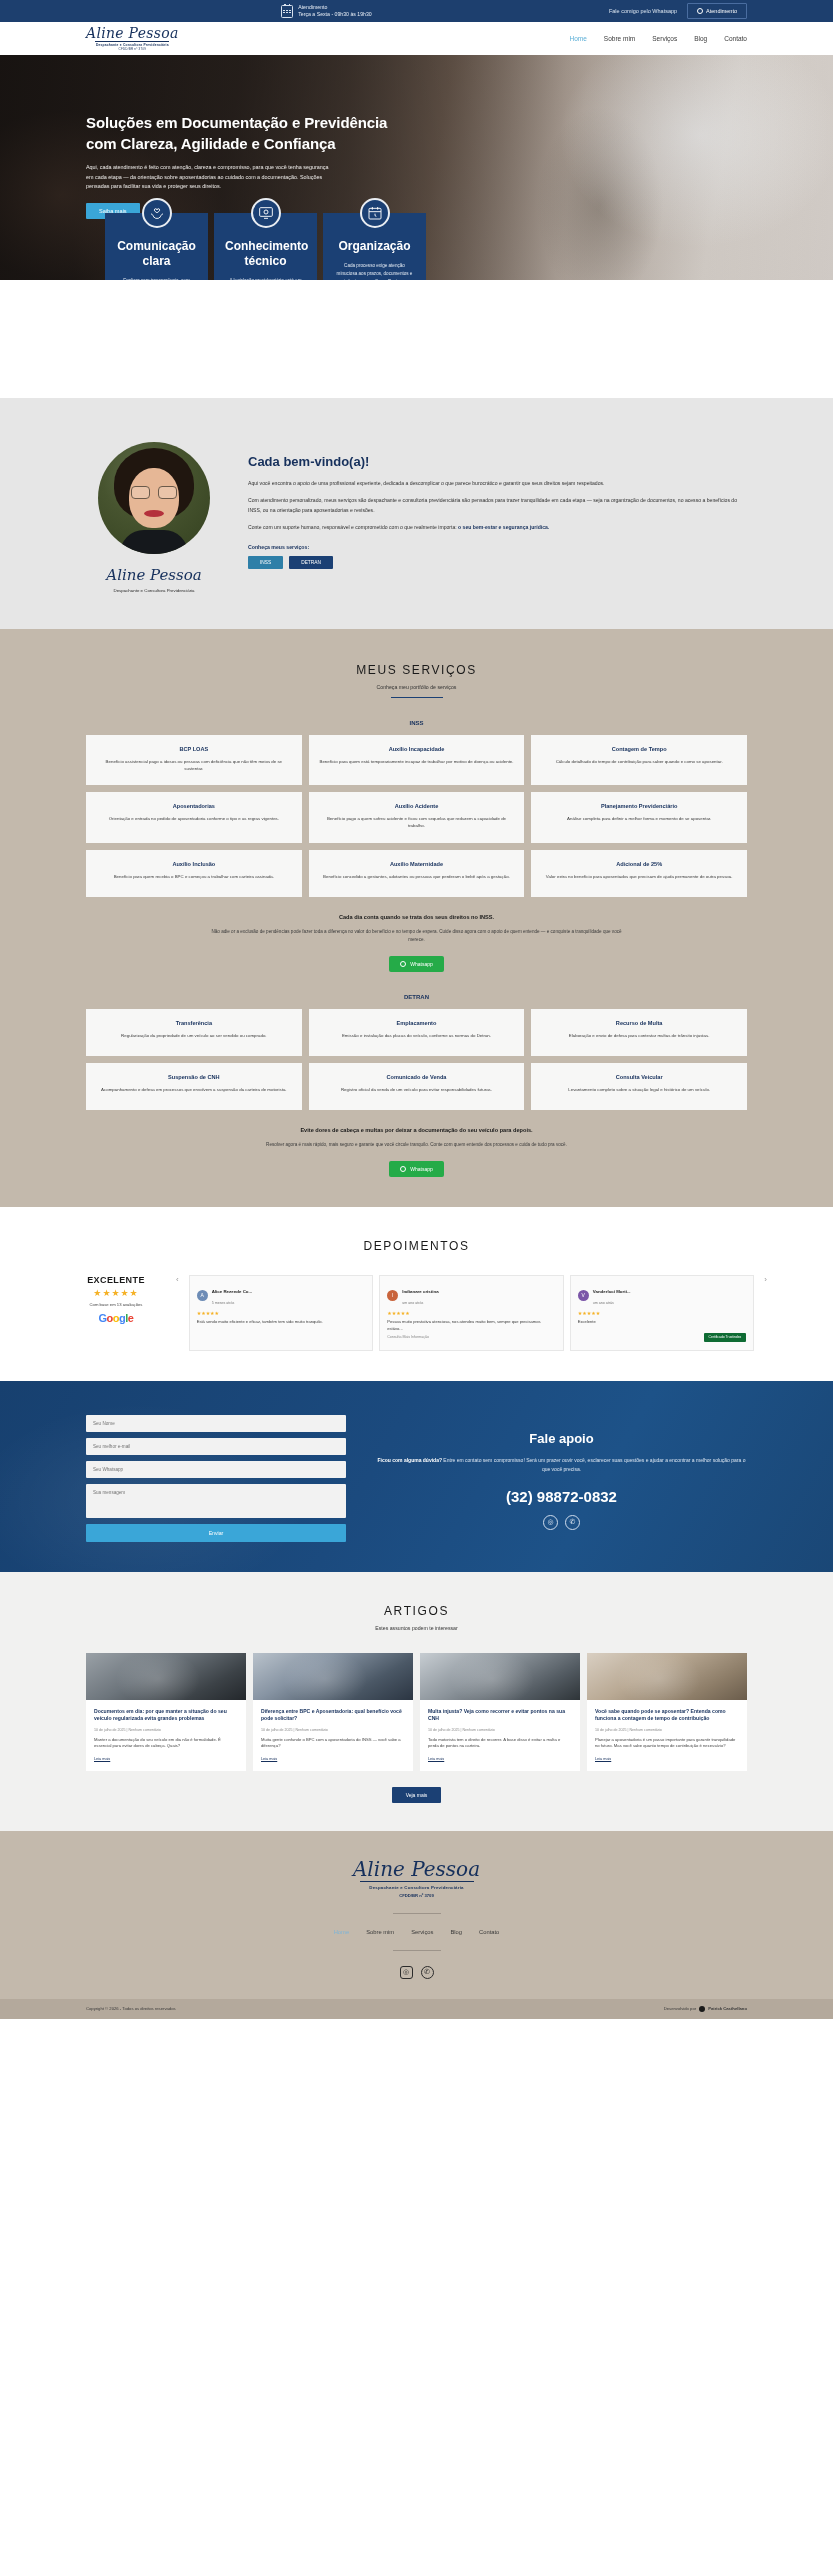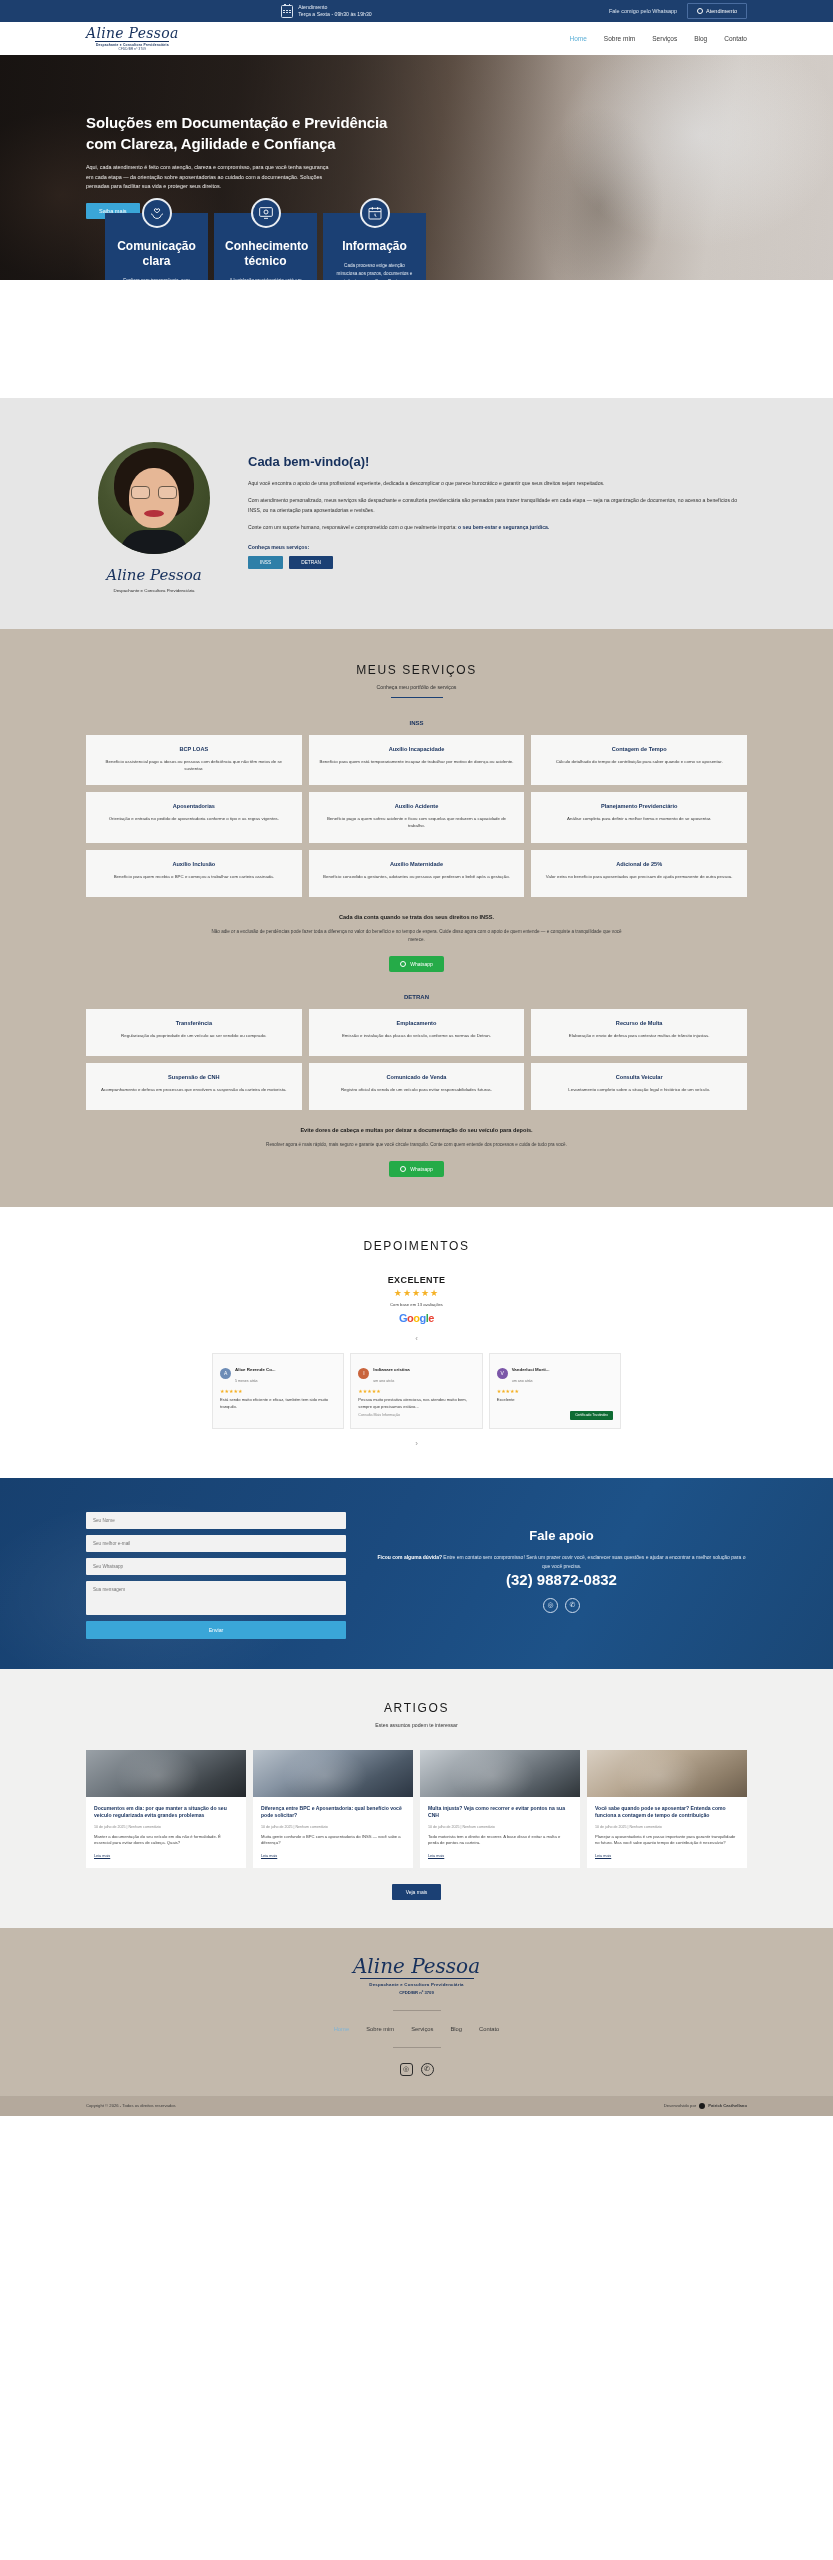--- a/index.html
+++ b/index.html
@@ -147,21 +147,21 @@
   .note-strong { font-size:5.6px; color:#1a1a1a; font-weight:bold; margin:16px 0 7px; line-height:1.5; }
   .note-sm { font-size:4.6px; color:#3b3b3b; line-height:1.75; max-width:420px; margin:0 auto; }
   .btn-wa {
     display:inline-flex; align-items:center; gap:4px; background:#25ab48; color:#fff;
     font-size:5px; padding:5px 11px; border-radius:2px; margin-top:12px;
   }
   .btn-wa .g { width:6px;height:6px;border:0.9px solid #fff;border-radius:50%; }
 
   
   .testi { background:#fff; padding:32px 66px 30px; text-align:center; }
-  .testi-row { display:flex; align-items:center; gap:10px; margin-top:22px; justify-content:center;flex-direction:column; }
+  .testi-row { display:flex; gap:10px; margin-top:22px; justify-content:center; }
   .google-box { width:100px; flex:none; }
   .google-box .exc { font-size:9px; font-weight:bold; letter-spacing:0.4px; color:#1a1a1a; }
   .stars { color:#f5b125; font-size:9px; letter-spacing:1px; margin-top:3px; }
   .gbase { font-size:4.2px; color:#444; margin-top:4px; }
   .glogo { margin-top:5px; font-size:11px; font-weight:bold; letter-spacing:-0.5px; }
   .glogo .b{color:#4285f4}.glogo .r{color:#ea4335}.glogo .y{color:#fbbc05}.glogo .g{color:#34a853}
   .arrow { font-size:8px; color:#999; }
   .tcards { display:flex; gap:6px; flex:1; }
   .tcard { flex:1; background:#fafafa; border:0.6px solid #e7e7e7; padding:8px 7px; text-align:left; min-height:64px; }
   .tc-head { display:flex; align-items:center; gap:4px; }
@@ -187,21 +187,21 @@
   .cform input, .cform textarea {
     width:100%; background:#f2f2f2; border:none; font-size:4.6px; color:#666;
     padding:6px 7px; font-family:"Liberation Sans",sans-serif; border-radius:1px;
   }
   .cform textarea { height:34px; resize:none; }
   .btn-send { background:#3aa6d8; color:#fff; font-size:5.2px; padding:6px 0; text-align:center; border-radius:1px; }
   .cinfo { flex:1; text-align:center; z-index:2; padding-top:16px; }
   .cinfo h2 { font-size:13px; font-weight:bold; margin-bottom:10px; }
   .cinfo p { font-size:5px; line-height:1.8; color:#dce6f2; }
   .cinfo p b { color:#fff; }
-  .phone { font-size:15px; font-weight:bold; }
+  .phone { font-size:15px; font-weight:bold; margin-top:14px; }
   .socials { display:flex; gap:7px; justify-content:center; margin-top:10px; }
   .soc { width:15px;height:15px;border:1.1px solid #cfdced;border-radius:50%;display:flex;align-items:center;justify-content:center;font-size:7px;color:#dfe9f4; }
 
   
   .articles { background:#f1f1f0; padding:32px 86px 28px; text-align:center; }
   .art-grid { display:grid; grid-template-columns:repeat(4,1fr); gap:7px; margin-top:22px; text-align:left; }
   .art { background:#fff; }
   .art-img { height:47px; position:relative; overflow:hidden; }
   .ai1{background:linear-gradient(150deg,#9aa1a7 0%,#6d757c 40%,#3c4247 75%,#23272b 100%);}
   .ai2{background:linear-gradient(150deg,#b9c2cb 0%,#8794a3 35%,#4b5866 70%,#2b3542 100%);}
@@ -309,21 +309,21 @@
         <p>A legislação previdenciária está em constante mudança, e tomar decisões sem a orientação correta pode gerar perdas significativas. Com atualização contínua e domínio das normas, ofereço um suporte técnico confiável, que transforma complexidade em caminhos claros e seguros para você.</p>
       </div>
       <div class="fcard">
         <span class="circ">
           <svg width="16" height="16" viewBox="0 0 24 24" fill="none" stroke="#fff" stroke-width="1.4">
             <rect x="3" y="5" width="18" height="16" rx="1.5"></rect>
             <path d="M3 10h18M8 3v4M16 3v4"></path>
             <path d="M12 13v3l2 1"></path>
           </svg>
         </span>
-        <h3>Informação</h3>
+        <h3>Organização</h3>
         <p>Cada processo exige atenção minuciosa aos prazos, documentos e exigências específicas. Por isso, a organização é uma base essencial no meu trabalho — garantindo que tudo seja feito com agilidade, precisão e sem surpresas. É esse cuidado que oferece tranquilidade a quem busca meus serviços.</p>
       </div>
     </div>
   </div>
 
   <div style="height:118px;background:#fff"></div>
 
   <div class="welcome">
     <div class="avatar-col">
       <div class="avatar">

